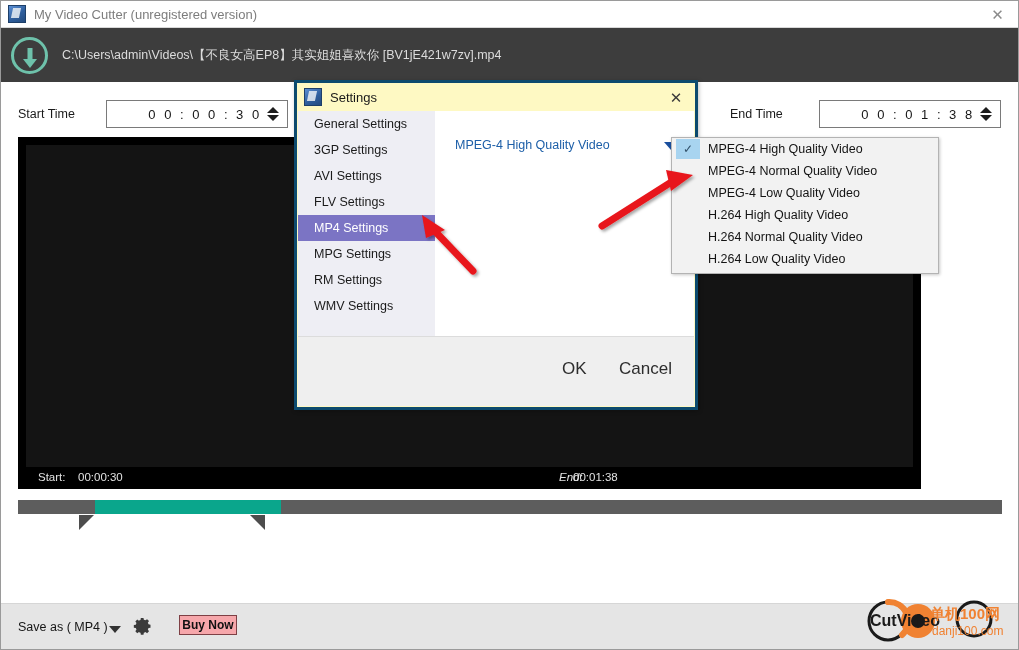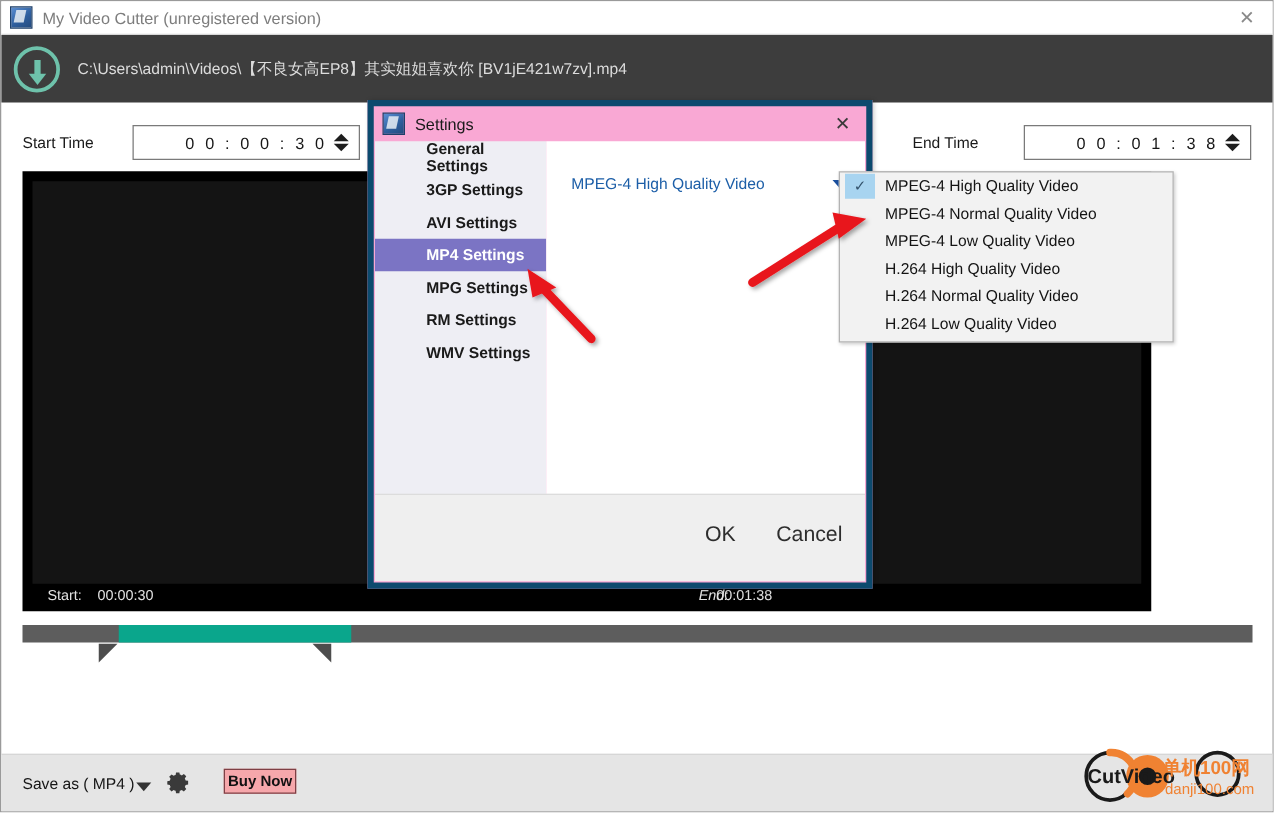--- a/index.html
+++ b/index.html
@@ -267,23 +267,23 @@
     position: absolute;
     right: 6px; bottom: 4px;
     width: 160px; height: 48px;
     pointer-events: none;
   }
 
   
   .dialog {
     position: absolute;
     left: 293px; top: 79px;
-    width: 404px; height: 391px;
-    background: #f9a8d4;
-    border: 5px solid #0c4a6e;
+    width: 404px; height: 330px;
+    background: #fef9c3;
+    border: 3px solid #0c4a6e;
     box-sizing: border-box;
     box-shadow: 1px 1px 4px rgba(0,0,0,.25);
   }
   .dlg-title {
     position: absolute;
     left: 0; top: 0; right: 0; height: 28px;
     display: flex; align-items: center;
   }
   .dlg-icon {
     width: 16px; height: 16px;
@@ -312,24 +312,24 @@
   }
   .dlg-sidebar {
     position: absolute;
     left: 1px; top: 28px;
     width: 137px; bottom: 70px;
     background: #eeeef4;
   }
   .nav-item {
     height: 26px;
     display: flex; align-items: center;
-    padding-left: 41px;
+    padding-left: 16px;
     font-size: 12.5px;
     color: #1a1a1a;
-    font-weight: bold;
+    font-weight: normal;
   }
   .nav-item.active {
     background: #7b74c4;
     color: #ffffff;
   }
   .dlg-content {
     position: absolute;
     left: 138px; top: 28px; right: 1px; bottom: 70px;
     background: #ffffff;
   }
@@ -492,20 +492,21 @@
     <div class="dlg-title">
       <span class="dlg-icon"></span>
       <span class="dlg-title-text">Settings</span>
       <span class="dlg-close">✕</span>
     </div>
 
     <div class="dlg-sidebar">
       <div class="nav-item">General Settings</div>
       <div class="nav-item">3GP Settings</div>
       <div class="nav-item">AVI Settings</div>
+      <div class="nav-item">FLV Settings</div>
       <div class="nav-item active">MP4 Settings</div>
       <div class="nav-item">MPG Settings</div>
       <div class="nav-item">RM Settings</div>
       <div class="nav-item">WMV Settings</div>
     </div>
 
     <div class="dlg-content">
       <span class="combo-label">MPEG-4 High Quality Video</span>
       <span class="combo-caret"></span>
     </div>

